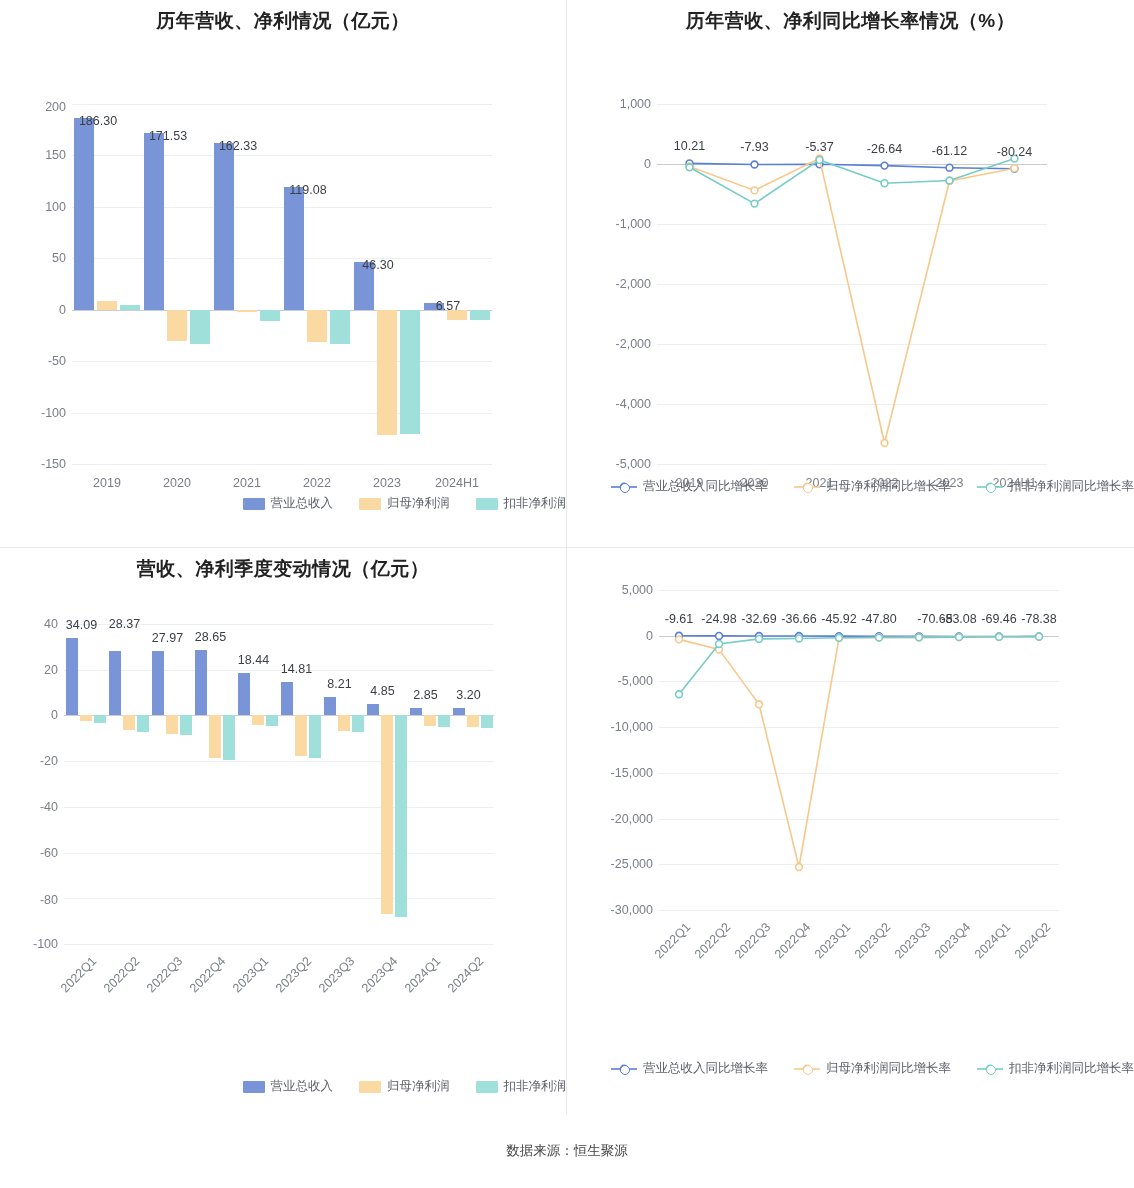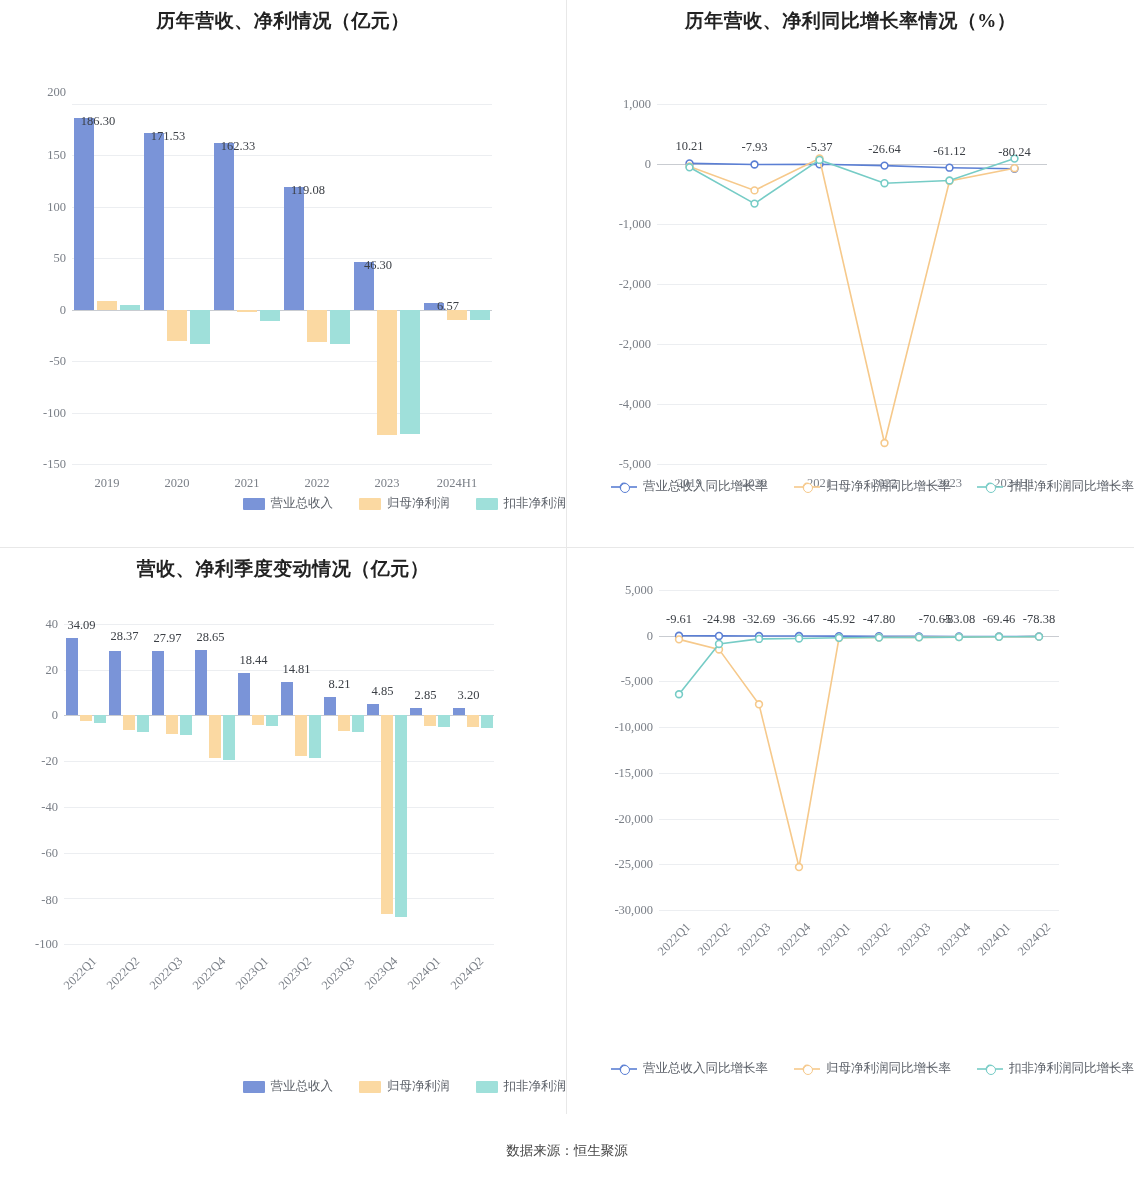--- a/index.html
+++ b/index.html
@@ -9,21 +9,20 @@
     height: 1188px;
     background: #ffffff;
     font-family: "Liberation Sans", "DejaVu Sans", sans-serif;
     color: #333;
   }
   .grid {
     display: grid;
     grid-template-columns: 567px 567px;
     grid-template-rows: 548px 566px;
     width: 1134px;
-    font-family: Liberation Serif, serif;
   }
   .panel { position: relative; }
   .panel.border-r { border-right: 1px solid #e8e8e8; }
   .panel.border-b { border-bottom: 1px solid #e8e8e8; }
   .chart-title {
     font-size: 19px;
     font-weight: bold;
     color: #222;
     text-align: center;
     padding-top: 8px;
@@ -118,21 +117,21 @@
         <div class="axis-label y-label" style="top: 305.143px; left: 10px; width: 56px;">-50</div>
         <div class="axisline" style="top: 253.714px; left: 72px; width: 420px;"></div>
         <div class="axis-label y-label" style="top: 253.714px; left: 10px; width: 56px;">0</div>
         <div class="gridline" style="top: 202.286px; left: 72px; width: 420px;"></div>
         <div class="axis-label y-label" style="top: 202.286px; left: 10px; width: 56px;">50</div>
         <div class="gridline" style="top: 150.857px; left: 72px; width: 420px;"></div>
         <div class="axis-label y-label" style="top: 150.857px; left: 10px; width: 56px;">100</div>
         <div class="gridline" style="top: 99.4286px; left: 72px; width: 420px;"></div>
         <div class="axis-label y-label" style="top: 99.4286px; left: 10px; width: 56px;">150</div>
         <div class="gridline" style="top: 48px; left: 72px; width: 420px;"></div>
-        <div class="axis-label y-label" style="top: 36px; left: 10px; width: 56px;">200</div>
+        <div class="axis-label y-label" style="top: 51px; left: 10px; width: 56px;">200</div>
         <div class="bar" style="left: 74px; width: 20px; top: 62.0914px; height: 191.623px; background: rgb(122, 148, 216); bottom: auto;"></div>
         <div class="bar" style="left: 97px; width: 20px; top: 244.632px; height: 9.08229px; background: rgb(251, 217, 162); bottom: auto;"></div>
         <div class="bar" style="left: 120px; width: 20px; top: 249.086px; height: 4.62857px; background: rgb(159, 224, 218); bottom: auto;"></div>
         <div class="val-label" style="left: 98px; top: 58.0914px;">186.30</div>
         <div class="axis-label x-label" style="left: 107px; top: 420px;">2019</div>
         <div class="bar" style="left: 144px; width: 20px; top: 77.2834px; height: 176.431px; background: rgb(122, 148, 216); bottom: auto;"></div>
         <div class="bar" style="left: 167px; width: 20px; top: 253.714px; height: 30.96px; background: rgb(251, 217, 162); bottom: auto;"></div>
         <div class="bar" style="left: 190px; width: 20px; top: 253.714px; height: 34.3749px; background: rgb(159, 224, 218); bottom: auto;"></div>
         <div class="val-label" style="left: 168px; top: 73.2834px;">171.53</div>
         <div class="axis-label x-label" style="left: 177px; top: 420px;">2020</div>
@@ -277,21 +276,21 @@
         <div class="gridline" style="top: 20px; left: 64px; width: 430px;"></div>
         <div class="axis-label y-label" style="top: 20px; left: 2px; width: 56px;">40</div>
         <div class="bar" style="left: 65.5px; width: 12px; top: 33.5086px; height: 77.92px; background: rgb(122, 148, 216); bottom: auto;"></div>
         <div class="bar" style="left: 79.5px; width: 12px; top: 111.429px; height: 5.94286px; background: rgb(251, 217, 162); bottom: auto;"></div>
         <div class="bar" style="left: 93.5px; width: 12px; top: 111.429px; height: 7.31429px; background: rgb(159, 224, 218); bottom: auto;"></div>
         <div class="val-label" style="left: 81.5px; top: 13.5086px;">34.09</div>
         <div class="axis-label x-label-rot" style="left: auto; right: 477.5px; top: 350px;">2022Q1</div>
         <div class="bar" style="left: 108.5px; width: 12px; top: 46.5829px; height: 64.8457px; background: rgb(122, 148, 216); bottom: auto;"></div>
         <div class="bar" style="left: 122.5px; width: 12px; top: 111.429px; height: 14.8571px; background: rgb(251, 217, 162); bottom: auto;"></div>
         <div class="bar" style="left: 136.5px; width: 12px; top: 111.429px; height: 16.4571px; background: rgb(159, 224, 218); bottom: auto;"></div>
-        <div class="val-label" style="left: 124.5px; top: 25px;">28.37</div>
+        <div class="val-label" style="left: 124.5px; top: 13px;">28.37</div>
         <div class="axis-label x-label-rot" style="left: auto; right: 434.5px; top: 350px;">2022Q2</div>
         <div class="bar" style="left: 151.5px; width: 12px; top: 47.4971px; height: 63.9314px; background: rgb(122, 148, 216); bottom: auto;"></div>
         <div class="bar" style="left: 165.5px; width: 12px; top: 111.429px; height: 18.2857px; background: rgb(251, 217, 162); bottom: auto;"></div>
         <div class="bar" style="left: 179.5px; width: 12px; top: 111.429px; height: 19.6571px; background: rgb(159, 224, 218); bottom: auto;"></div>
         <div class="val-label" style="left: 167.5px; top: 27.4971px;">27.97</div>
         <div class="axis-label x-label-rot" style="left: auto; right: 391.5px; top: 350px;">2022Q3</div>
         <div class="bar" style="left: 194.5px; width: 12px; top: 45.9429px; height: 65.4857px; background: rgb(122, 148, 216); bottom: auto;"></div>
         <div class="bar" style="left: 208.5px; width: 12px; top: 111.429px; height: 42.7429px; background: rgb(251, 217, 162); bottom: auto;"></div>
         <div class="bar" style="left: 222.5px; width: 12px; top: 111.429px; height: 44.3429px; background: rgb(159, 224, 218); bottom: auto;"></div>
         <div class="val-label" style="left: 210.5px; top: 25.9429px;">28.65</div>

